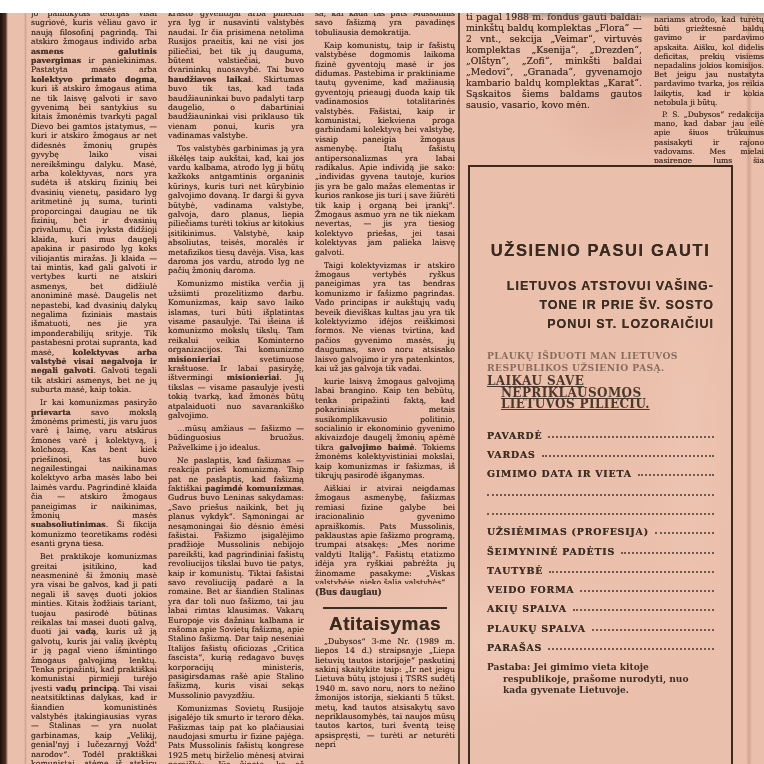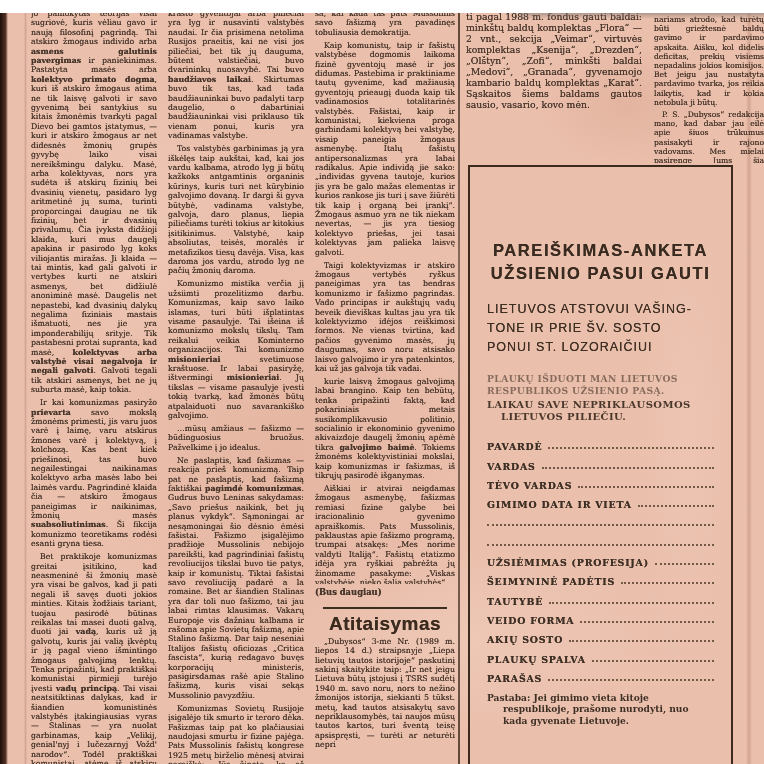--- a/index.html
+++ b/index.html
@@ -54,29 +54,29 @@
   .right-top p{margin:0 0 3px 0;text-indent:8px;}
   .right-top p.cont{text-indent:0;}
 
   
   .formbox{position:absolute;left:468px;top:152px;width:265px;height:604px;z-index:2;
     border:2.5px solid #3a2b1e;box-sizing:border-box;padding:0 17px;}
   .form-title{margin-top:72px;text-align:center;font-family:"Liberation Sans",sans-serif;
     font-weight:bold;color:#3a2b20;}
   .form-title div{font-size:16.5px;line-height:23px;letter-spacing:1.6px;
     text-shadow:0 0 .5px rgba(58,43,32,.9);}
-  .form-addressee{margin-top:15px;text-align:left;font-family:"Liberation Sans",sans-serif;
-    font-weight:normal;color:#3d2e22;}
+  .form-addressee{margin-top:15px;text-align:right;font-family:"Liberation Sans",sans-serif;
+    font-weight:bold;color:#3d2e22;}
   .form-addressee div{font-size:12.5px;line-height:19px;letter-spacing:1px;
     text-shadow:0 0 .5px rgba(61,46,34,.9);}
   .form-intro{margin-top:16px;font-weight:bold;color:#4a382c;}
   .form-request{font-size:9.2px;line-height:11.5px;letter-spacing:.4px;opacity:.62;
     padding-left:0;}
-  .form-statement{margin-top:3px;font-size:10px;line-height:11.5px;letter-spacing:.4px;
-    padding-left:14px;text-indent:-14px;}
+  .form-statement{margin-top:3px;font-size:12px;line-height:11.5px;letter-spacing:.4px;
+    padding-left:14px;text-indent:-14px;text-decoration:underline;}
   .fields{margin-top:11px;}
   .frow{display:flex;align-items:flex-end;height:19.3px;}
   .flabel{font-weight:bold;font-size:9.4px;letter-spacing:.8px;white-space:nowrap;
     padding-right:6px;color:#3d2f24;text-shadow:0 0 .4px rgba(61,47,36,.85);}
   .fdots{flex:1;border-bottom:2px dotted #5d4737;margin-bottom:3px;opacity:.85;}
   .form-note{margin-top:8px;font-weight:bold;font-size:9.1px;line-height:11.5px;
     padding-left:16px;text-indent:-16px;color:#3d2f24;}
 </style>
 </head>
 <body>
@@ -119,21 +119,20 @@
       <div>
           <p class="cont">nariams atrodo, kad turėtų būti griežtesnė baldų gavimo ir pardavimo apskaita. Aišku, kol didelis deficitas, prekių visiems nepadalins jokios komisijos. Bet jeigu jau nustatyta pardavimo tvarka, jos reikia laikytis, kad ir kokia netobula ji būtų.</p>
           <p>P. S. „Dubysos“ redakcija mano, kad dabar jau eilė apie šiuos trūkumus pasisakyti ir rajono vadovams. Mes mielai pasirengę Jums šią galimybę suteikti.</p>
         </div>
 
     </div>
   </div>
 
   <div class="formbox">
     <div class="form-title">
-      <div>PAREIŠKIMAS-ANKETA</div>
       <div>UŽSIENIO PASUI GAUTI</div>
     </div>
     <div class="form-addressee">
       <div>LIETUVOS ATSTOVUI VAŠING-</div>
       <div>TONE IR PRIE ŠV. SOSTO</div>
       <div>PONUI ST. LOZORAIČIUI</div>
     </div>
     <div class="form-intro">
       <div class="form-request">PLAUKŲ IŠDUOTI MAN LIETUVOS RESPUBLIKOS UŽSIENIO PASĄ.</div>
       <div class="form-statement">LAIKAU SAVE NEPRIKLAUSOMOS LIETUVOS PILIEČIU.</div>
@@ -141,24 +140,20 @@
     <div class="fields">
         <div class="frow">
           <span class="flabel">PAVARDĖ</span>
           <span class="fdots"></span>
         </div>
         <div class="frow">
           <span class="flabel">VARDAS</span>
           <span class="fdots"></span>
         </div>
         <div class="frow">
-          <span class="flabel">TĖVO VARDAS</span>
-          <span class="fdots"></span>
-        </div>
-        <div class="frow">
           <span class="flabel">GIMIMO DATA IR VIETA</span>
           <span class="fdots"></span>
         </div>
         <div class="frow">
           <span class="fdots"></span>
         </div>
         <div class="frow">
           <span class="fdots"></span>
         </div>
         <div class="frow">
@@ -171,21 +166,21 @@
         </div>
         <div class="frow">
           <span class="flabel">TAUTYBĖ</span>
           <span class="fdots"></span>
         </div>
         <div class="frow">
           <span class="flabel">VEIDO FORMA</span>
           <span class="fdots"></span>
         </div>
         <div class="frow">
-          <span class="flabel">AKIŲ SOSTO</span>
+          <span class="flabel">AKIŲ SPALVA</span>
           <span class="fdots"></span>
         </div>
         <div class="frow">
           <span class="flabel">PLAUKŲ SPALVA</span>
           <span class="fdots"></span>
         </div>
         <div class="frow">
           <span class="flabel">PARAŠAS</span>
           <span class="fdots"></span>
         </div>

